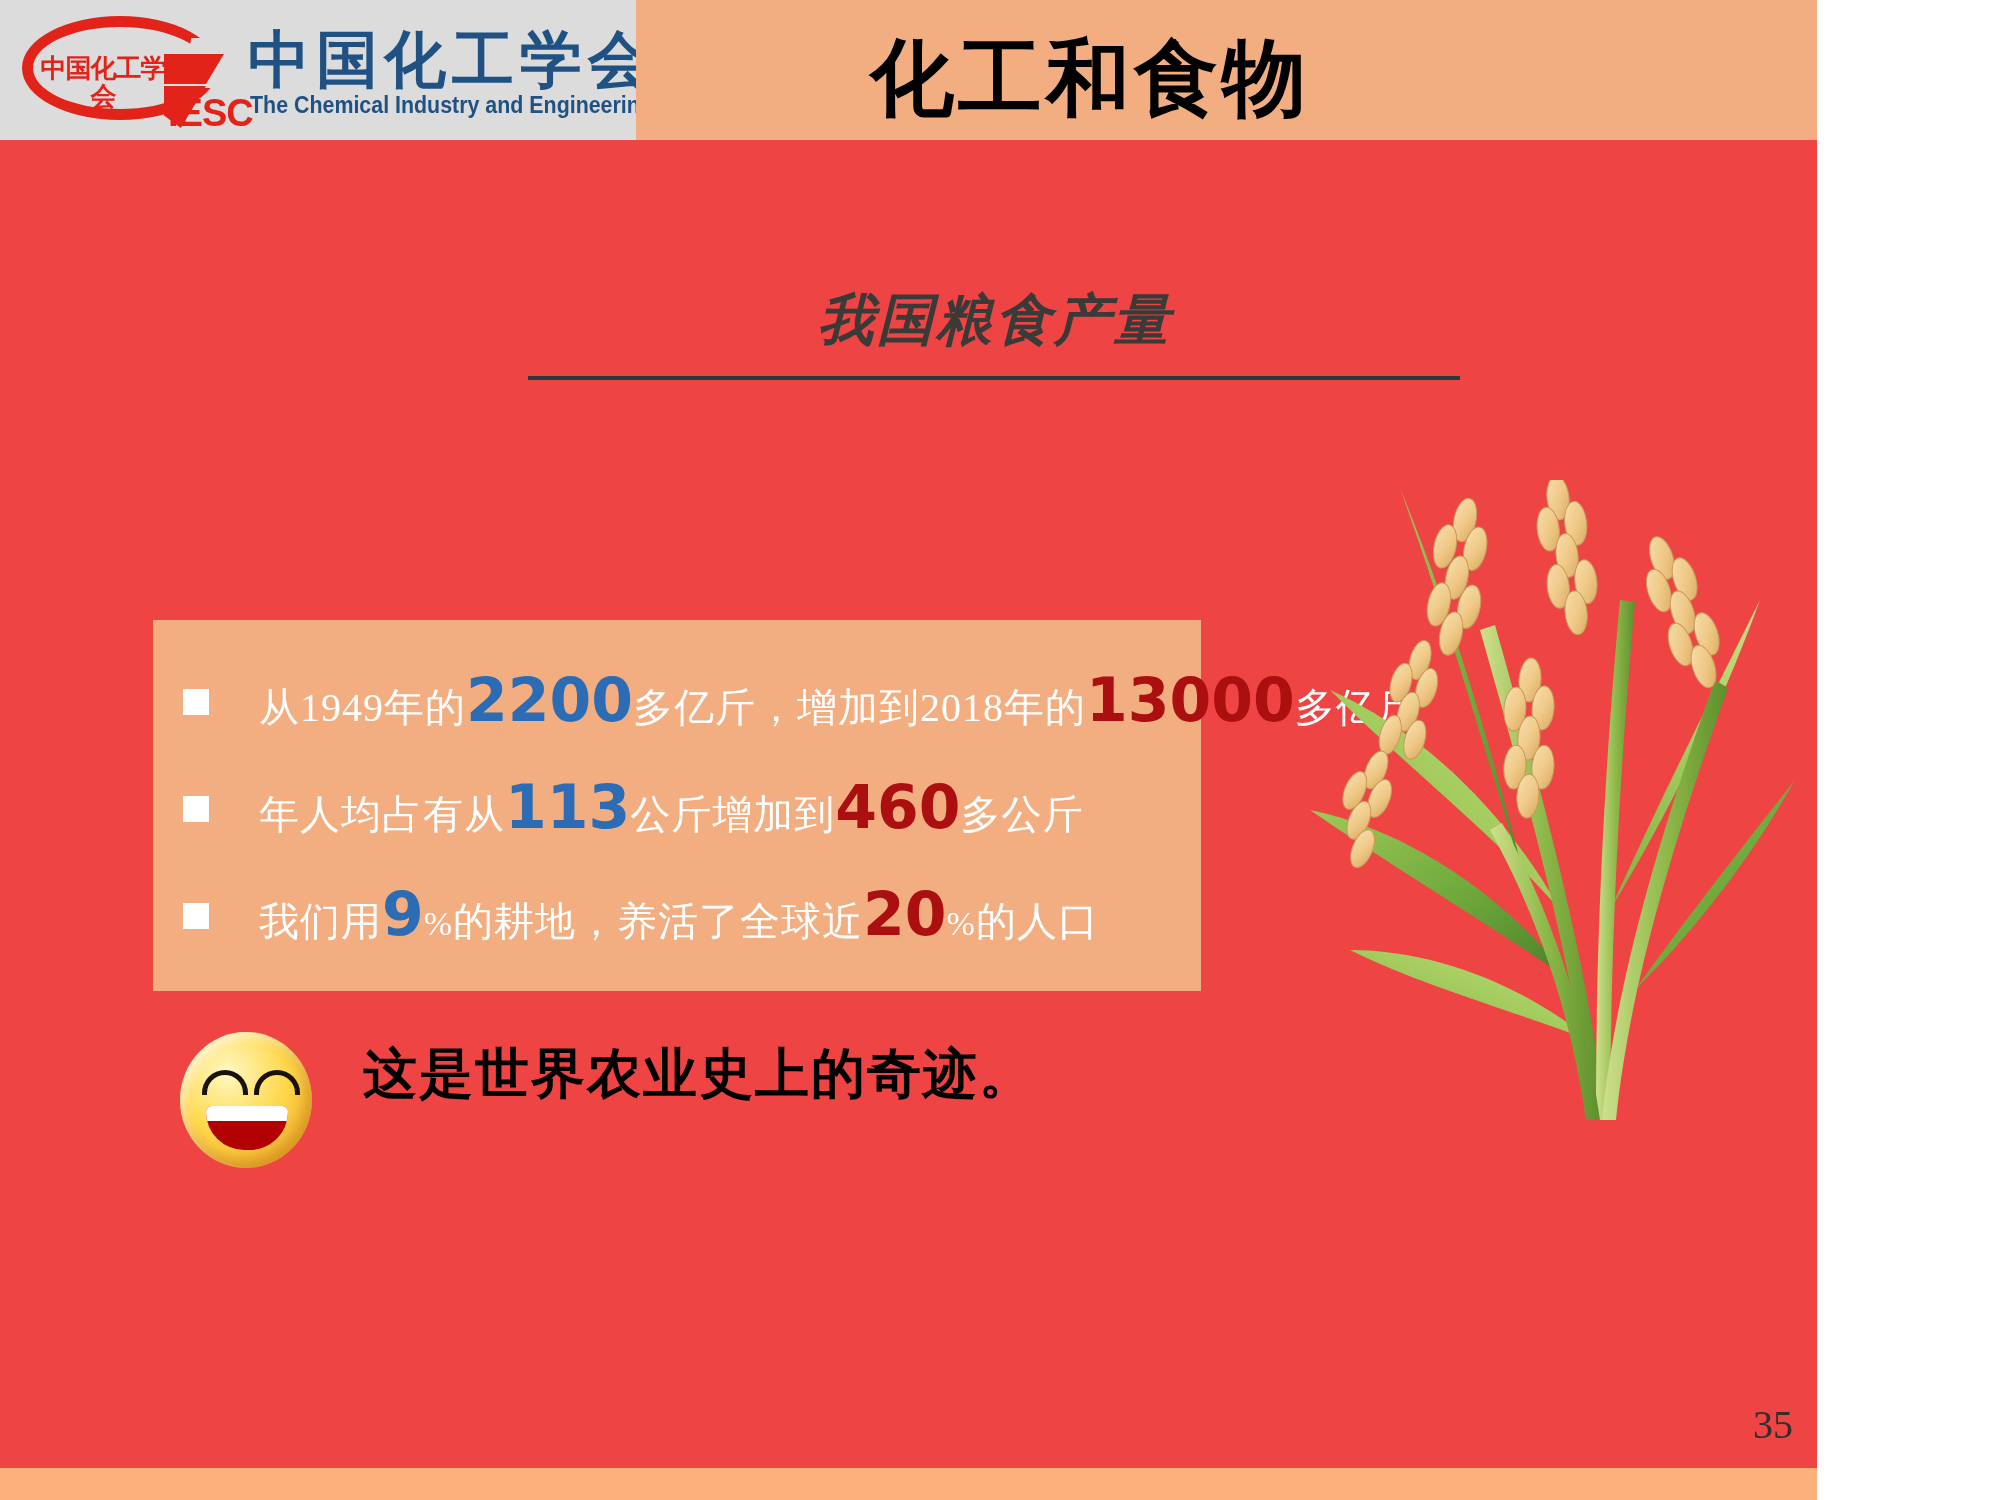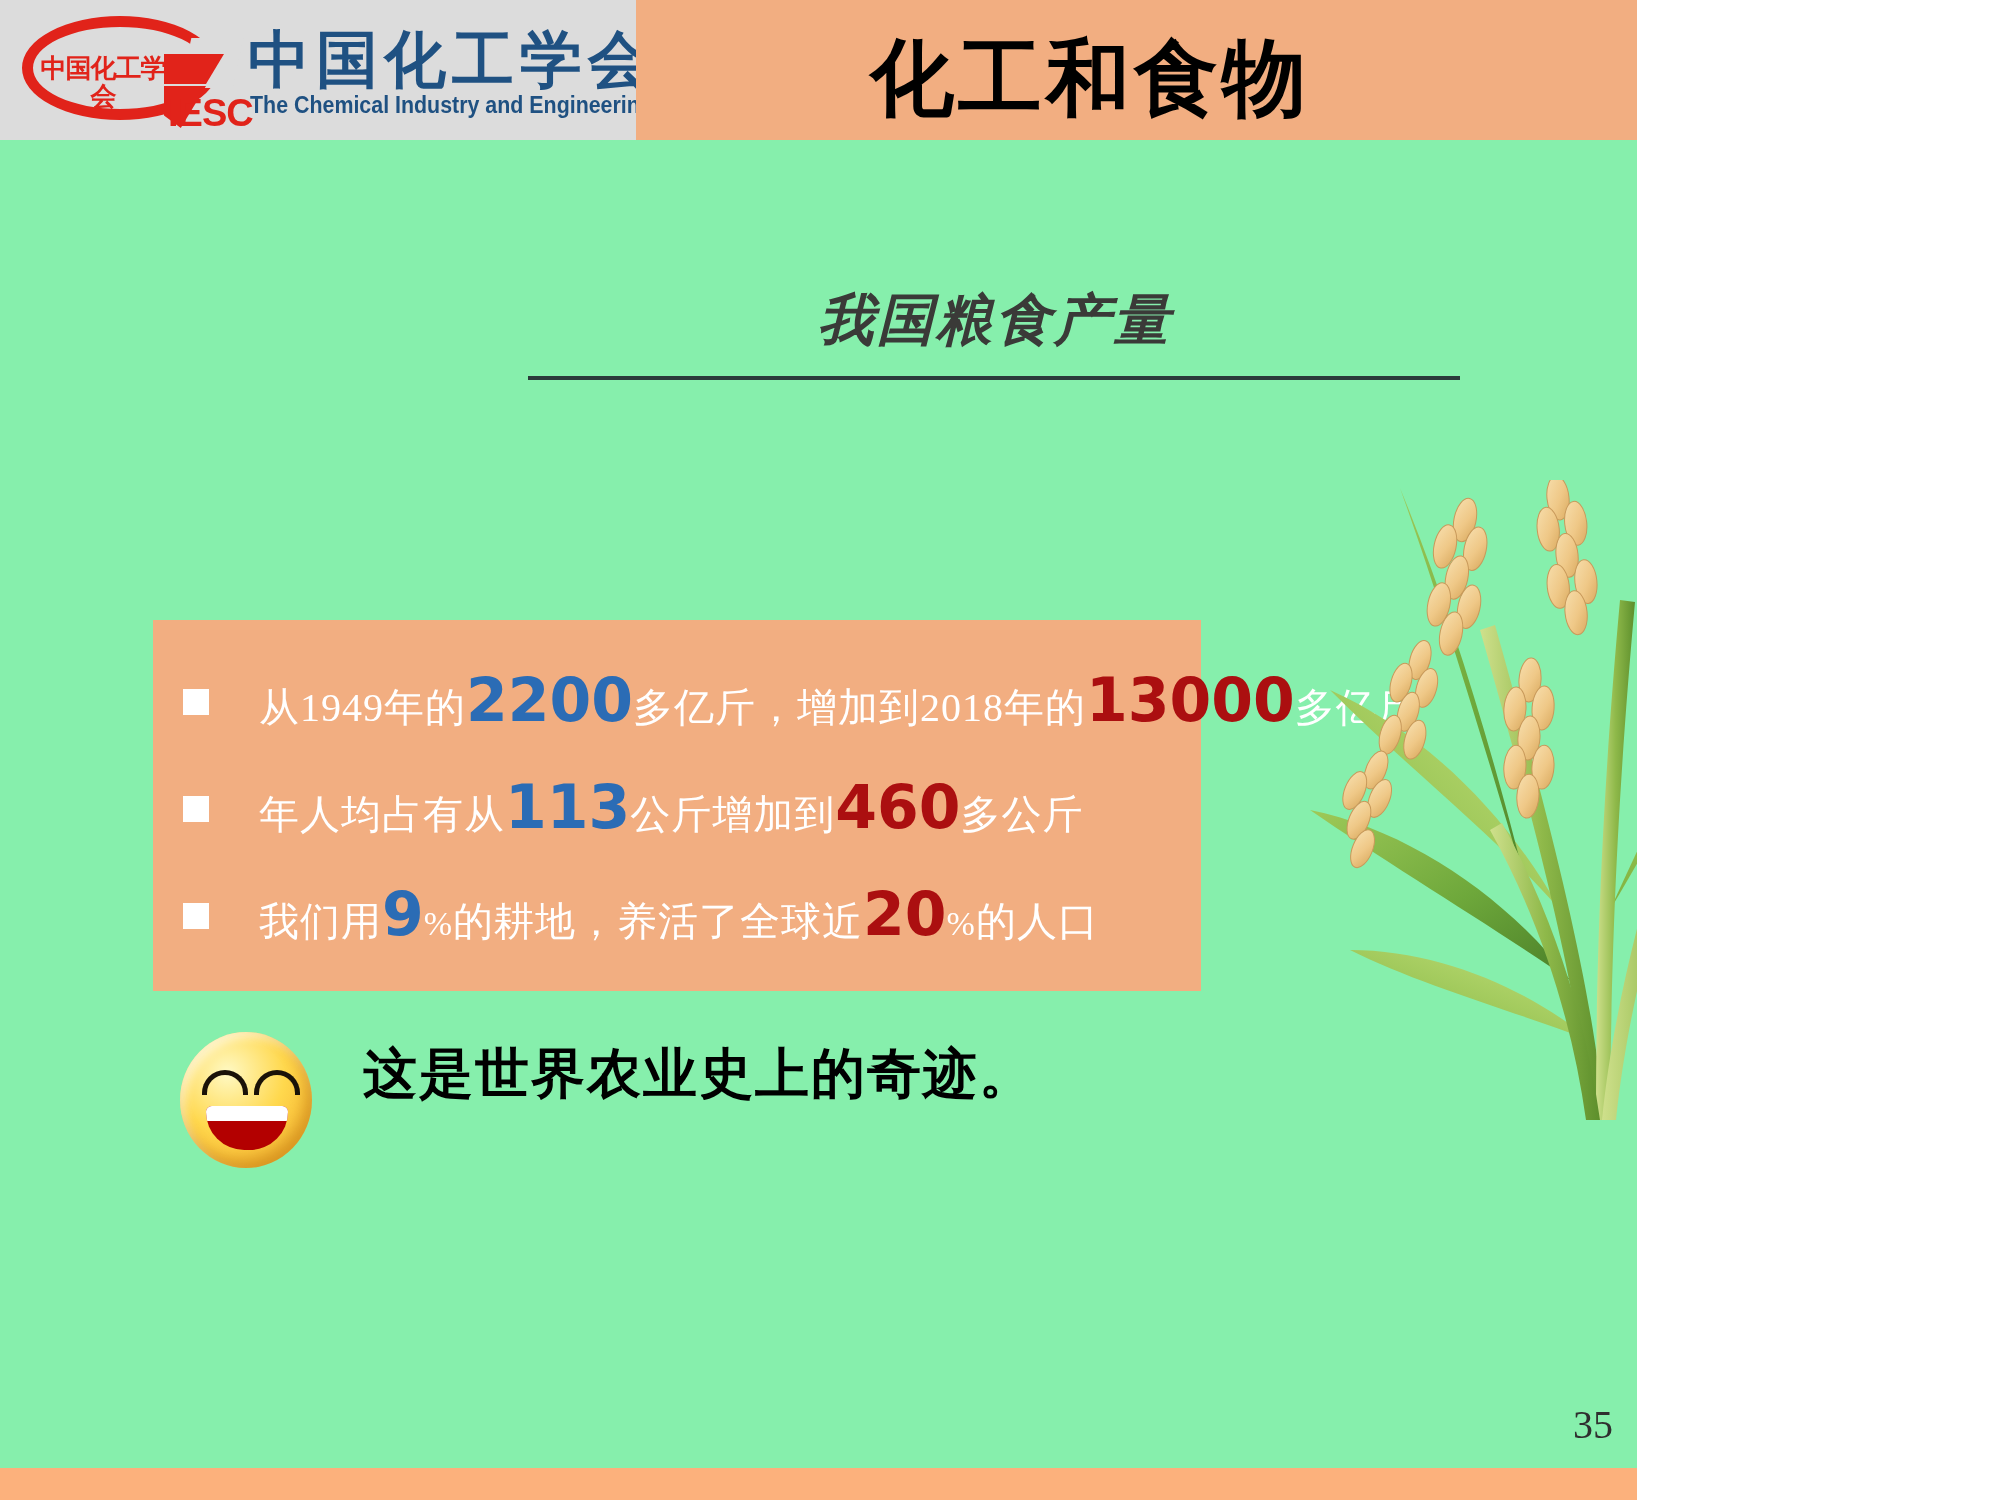--- a/index.html
+++ b/index.html
@@ -2,23 +2,23 @@
 <html><head>
 <meta charset="utf-8">
 <style>
   html, body {
     margin: 0;
     padding: 0;
     background: #ffffff;
   }
   .slide {
     position: relative;
-    width: 1637px;
+    width: 1817px;
     height: 1500px;
-    background: #86efac;
+    background: #ef4444;
     overflow: hidden;
     font-family: "Liberation Serif", "DejaVu Serif", serif;
   }
 
   
   .header-band {
     position: absolute;
     left: 0; top: 0;
     width: 2000px;
     height: 140px;

